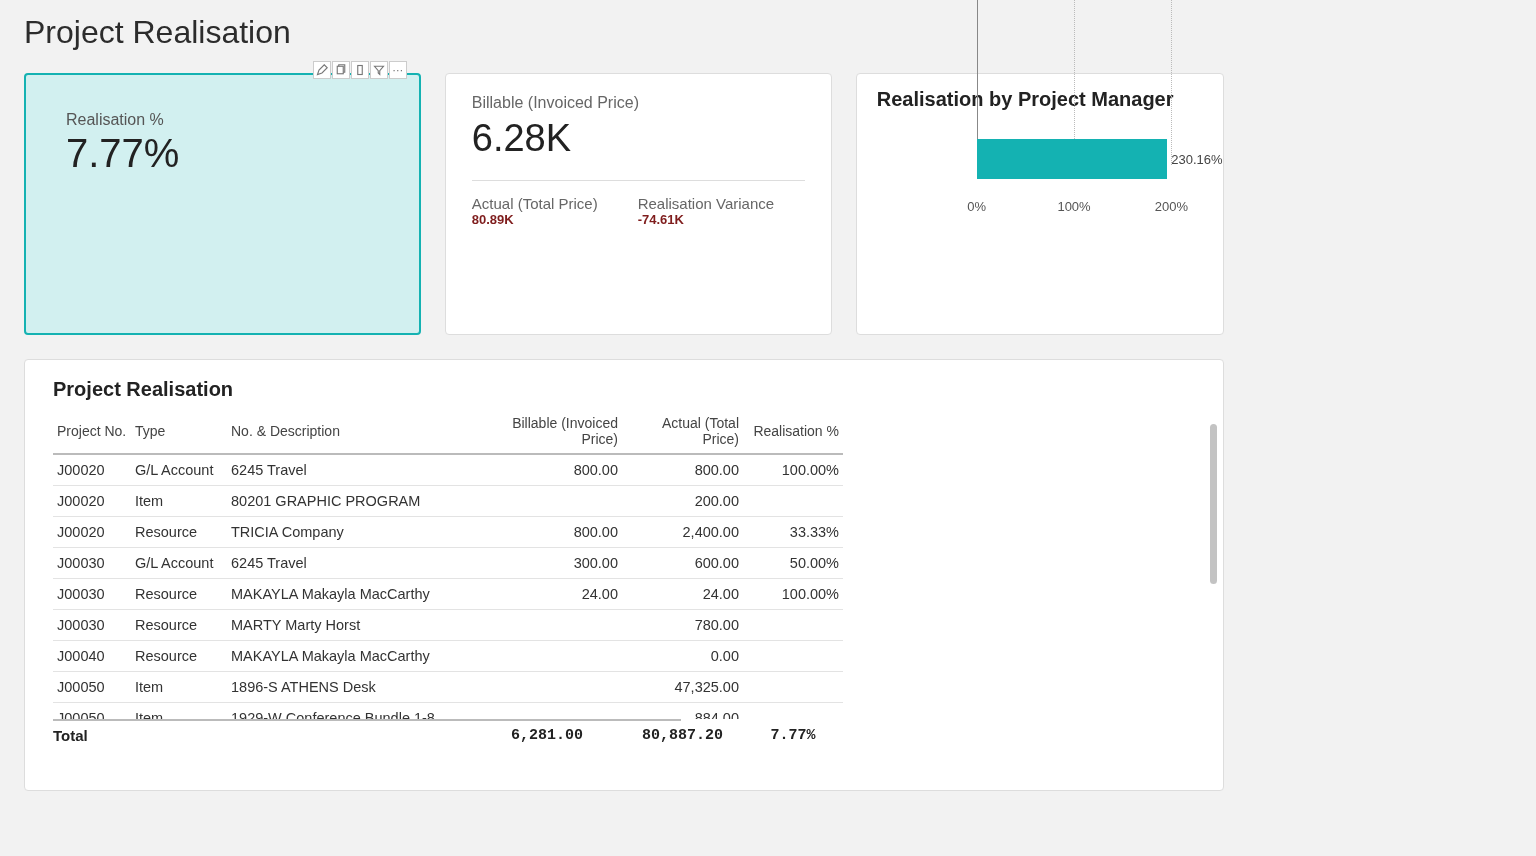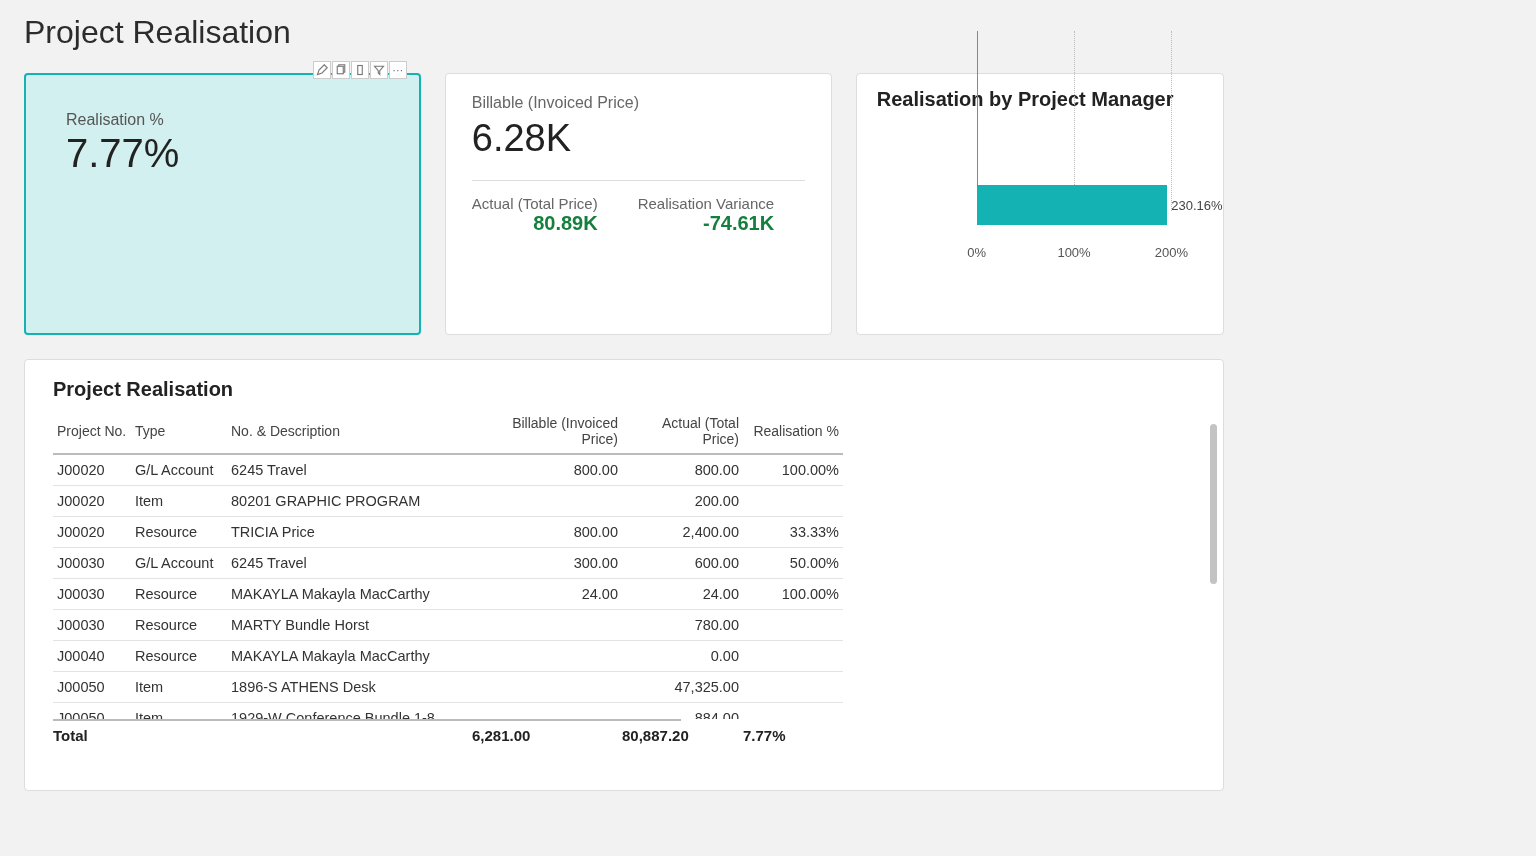--- a/index.html
+++ b/index.html
@@ -16,22 +16,22 @@
   .tbtn svg { width:12px; height:12px; stroke:#777; fill:none; stroke-width:1.5; }
   .card-realisation { width:456px; height:262px; padding:36px 40px; }
   .kpi-label { font-size:16px; color:#555; }
   .kpi-value { font-size:40px; font-weight:400; color:#222; line-height:1.1; margin-top:2px; }
   .card-billable { width:450px; height:262px; padding:20px 26px 20px 26px; }
   .billable-top .kpi-label { font-size:16px; color:#666; }
   .billable-top .kpi-value { font-size:38px;margin-top:6px; }
   .billable-divider { border:0; border-top:1px solid #ddd; margin:20px 0 14px 0; }
   .billable-bottom { display:flex; gap:40px; }
   .billable-col .lbl { font-size:15px; color:#666; }
-  .billable-col .val { font-size:20px; font-weight:600; color:#15803d;text-align:right; }
-  .card-chart { width:430px; height:262px; padding:14px 20px 10px 20px; display:flex; flex-direction:column;gap:46px; }
+  .billable-col .val { font-size:13px; font-weight:600; color:#7f1d1d; }
+  .card-chart { width:430px; height:262px; padding:14px 20px 10px 20px; display:flex; flex-direction:column; }
   .chart-title { font-size:20px; font-weight:600; color:#222; margin-bottom:14px; }
   .chart-area { flex:1; position:relative; }
   .bar-row { display:flex; align-items:center; height:68px; }
   .bar-cat { width:100px; font-size:13px; color:#555; text-align:right; padding-right:6px; white-space:nowrap; overflow:hidden; text-overflow:ellipsis; }
   .bar-track { position:relative; flex:1; height:100%; }
   .bar-fill { position:absolute; top:50%; transform:translateY(-50%); height:40px; background:#14b2b2; }
   .bar-fill.small { height:34px; }
   .bar-label { position:absolute; font-size:13px; color:#444; top:50%; transform:translateY(-50%); }
   .axis-row { position:relative; height:32px; display:flex; }
   .axis-spacer { width:100px; }
@@ -41,21 +41,21 @@
   .baseline { position:absolute; top:-140px; bottom:28px; border-left:1px solid #888; }
   .table-card { background:#fff; border:1px solid #ddd; border-radius:4px; margin-top:24px; height:432px; position:relative; padding:18px 28px 10px 28px; }
   .table-title { font-size:20px; font-weight:600; color:#222; margin-bottom:8px; }
   .table-wrap { height:310px; overflow:hidden; position:relative; }
   table.grid { width:55%; border-collapse:collapse; table-layout:fixed; }
   table.grid th { text-align:left; font-weight:400; font-size:14px; color:#444; padding:6px 4px; border-bottom:2px solid #bbb;margin-top:16px; }
   table.grid th.num, table.grid td.num { text-align:right; }
   table.grid td { font-size:14.5px; color:#333; padding:7px 4px; border-bottom:1px solid #e3e3e3; }
   .total-row { display:grid; grid-template-columns: 78px 96px 245px 150px 121px 100px; width:55%; border-top:2px solid #bbb; padding-top:6px; }
   .total-row div { font-size:15px; font-weight:600; color:#222; }
-  .total-row .num { text-align:left; }
+  .total-row .num { text-align:center;font-family:Liberation Mono, monospace; }
   .scroll-track { position:absolute; right:6px; top:64px; bottom:18px; width:7px; background:transparent; }
   .scroll-thumb { position:absolute; top:0; width:7px; height:46%; background:#c3c3c3; border-radius:4px; }
 </style>
 </head>
 <body>
 
 <div class="page">
   <div class="header-row">
     <div class="page-title">Project Realisation</div>
   </div>
@@ -169,21 +169,21 @@
               <td>J00020</td>
               <td>Item</td>
               <td>80201 GRAPHIC PROGRAM</td>
               <td class="num"></td>
               <td class="num">200.00</td>
               <td class="num"></td>
             </tr>
             <tr>
               <td>J00020</td>
               <td>Resource</td>
-              <td>TRICIA Price</td>
+              <td>TRICIA Company</td>
               <td class="num">800.00</td>
               <td class="num">2,400.00</td>
               <td class="num">33.33%</td>
             </tr>
             <tr>
               <td>J00030</td>
               <td>G/L Account</td>
               <td>6245 Travel</td>
               <td class="num">300.00</td>
               <td class="num">600.00</td>
@@ -193,21 +193,21 @@
               <td>J00030</td>
               <td>Resource</td>
               <td>MAKAYLA Makayla MacCarthy</td>
               <td class="num">24.00</td>
               <td class="num">24.00</td>
               <td class="num">100.00%</td>
             </tr>
             <tr>
               <td>J00030</td>
               <td>Resource</td>
-              <td>MARTY Bundle Horst</td>
+              <td>MARTY Marty Horst</td>
               <td class="num"></td>
               <td class="num">780.00</td>
               <td class="num"></td>
             </tr>
             <tr>
               <td>J00040</td>
               <td>Resource</td>
               <td>MAKAYLA Makayla MacCarthy</td>
               <td class="num"></td>
               <td class="num">0.00</td>

